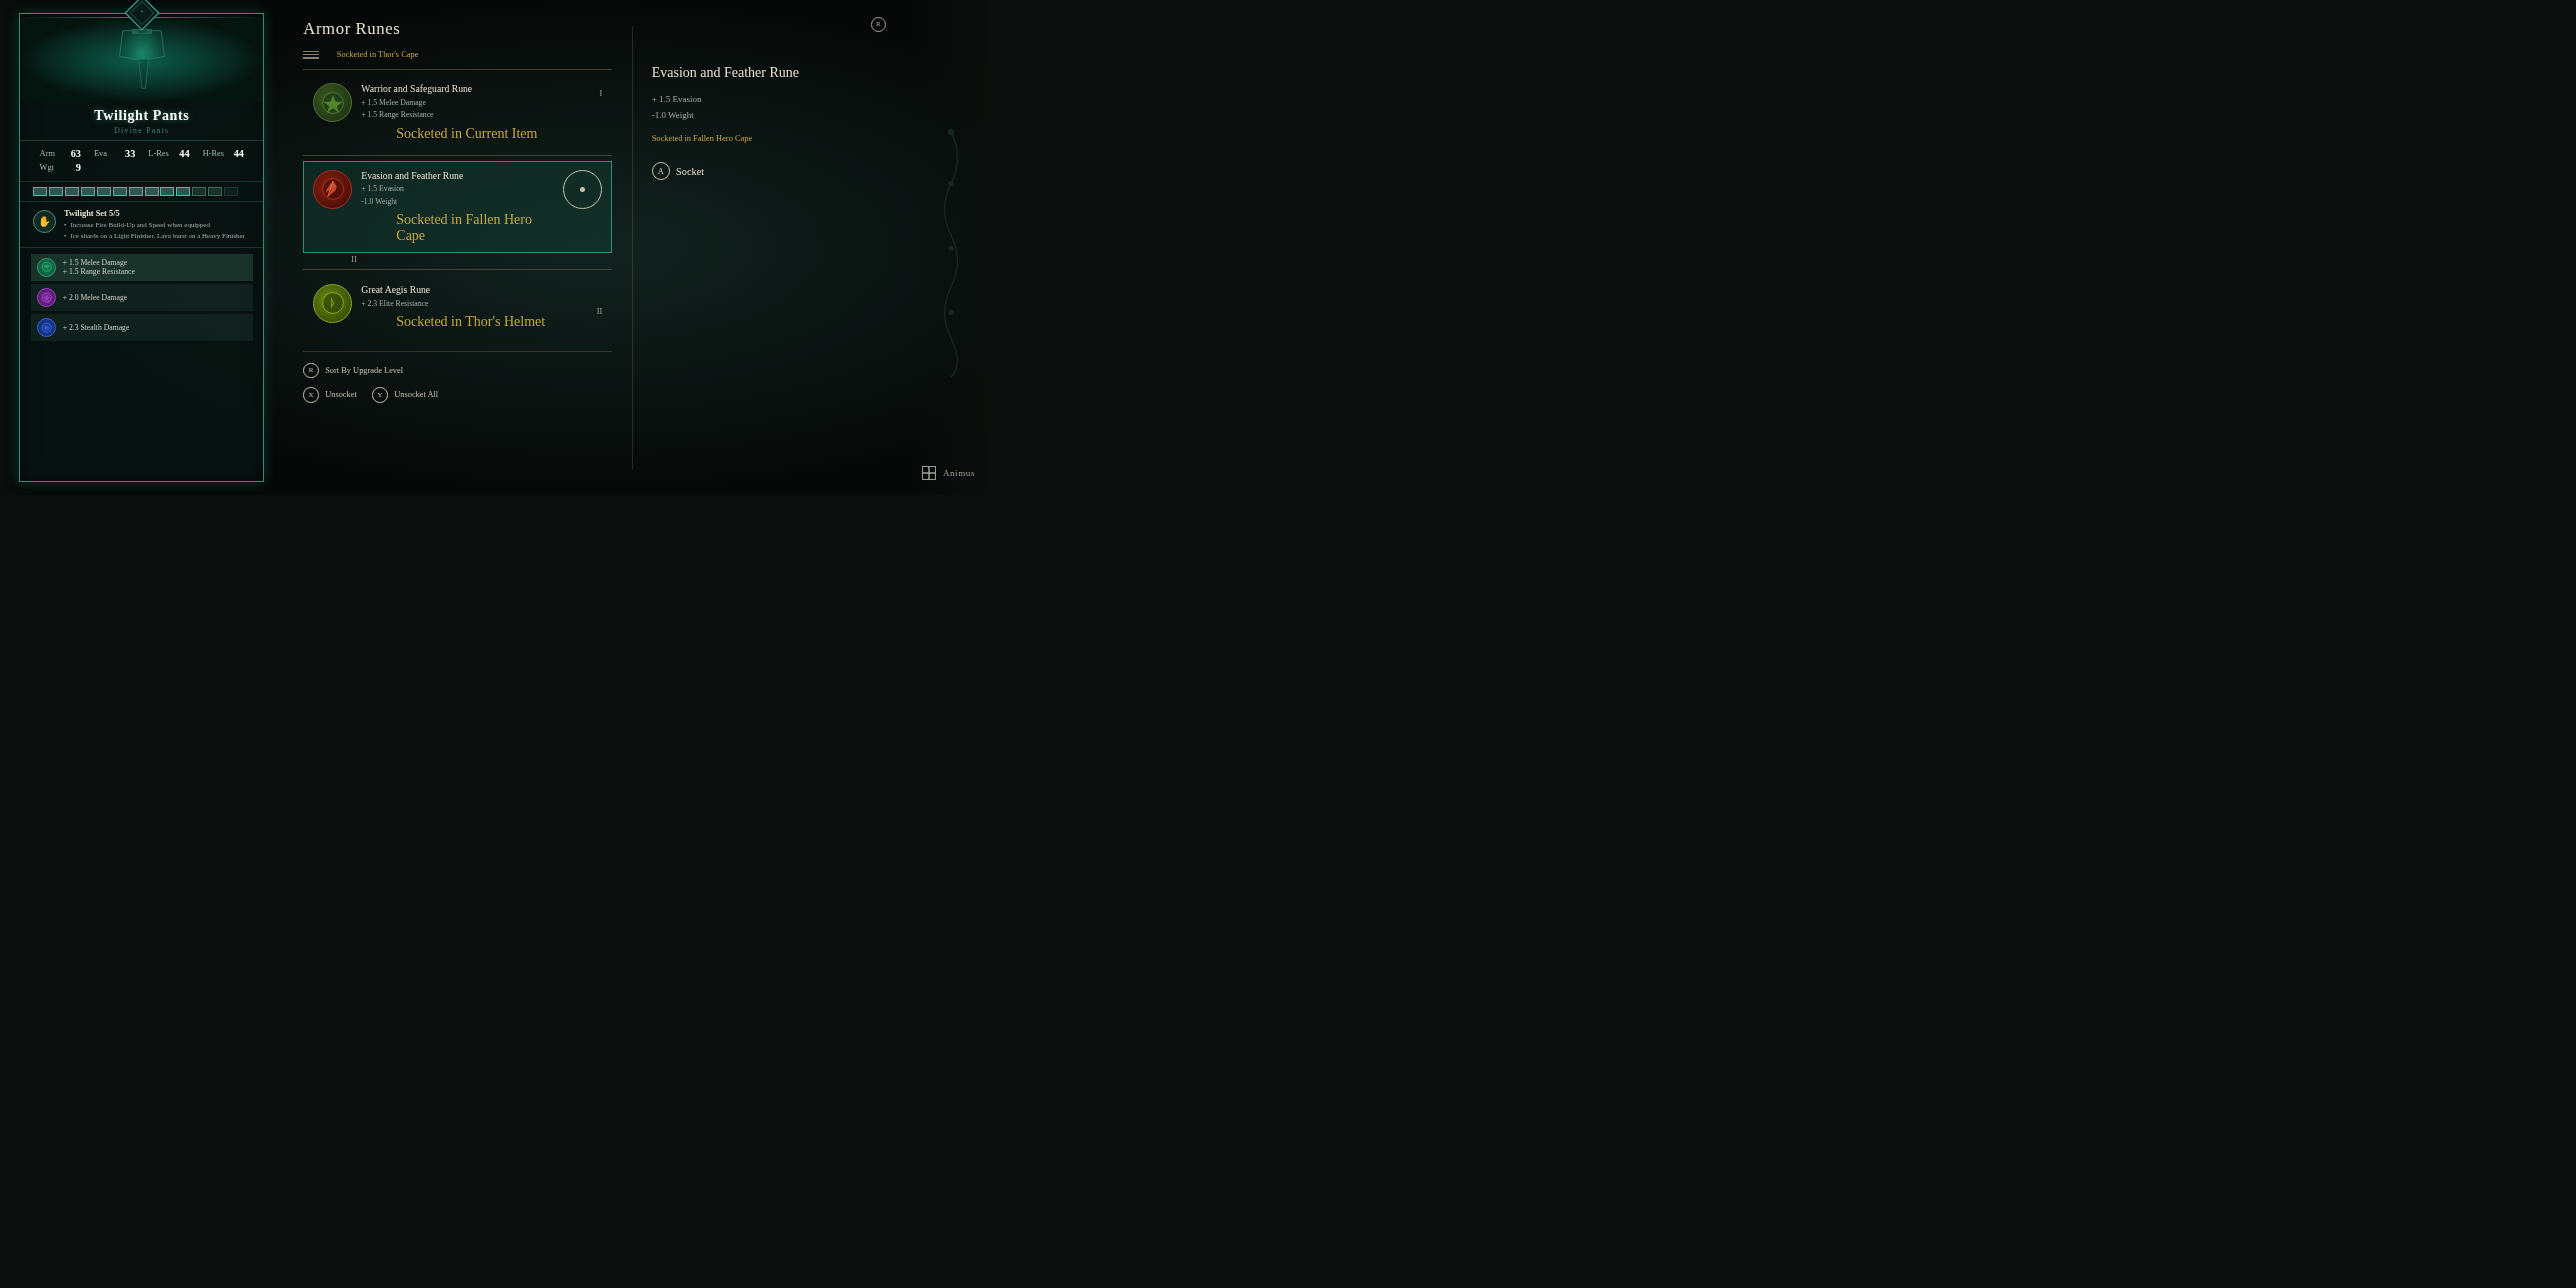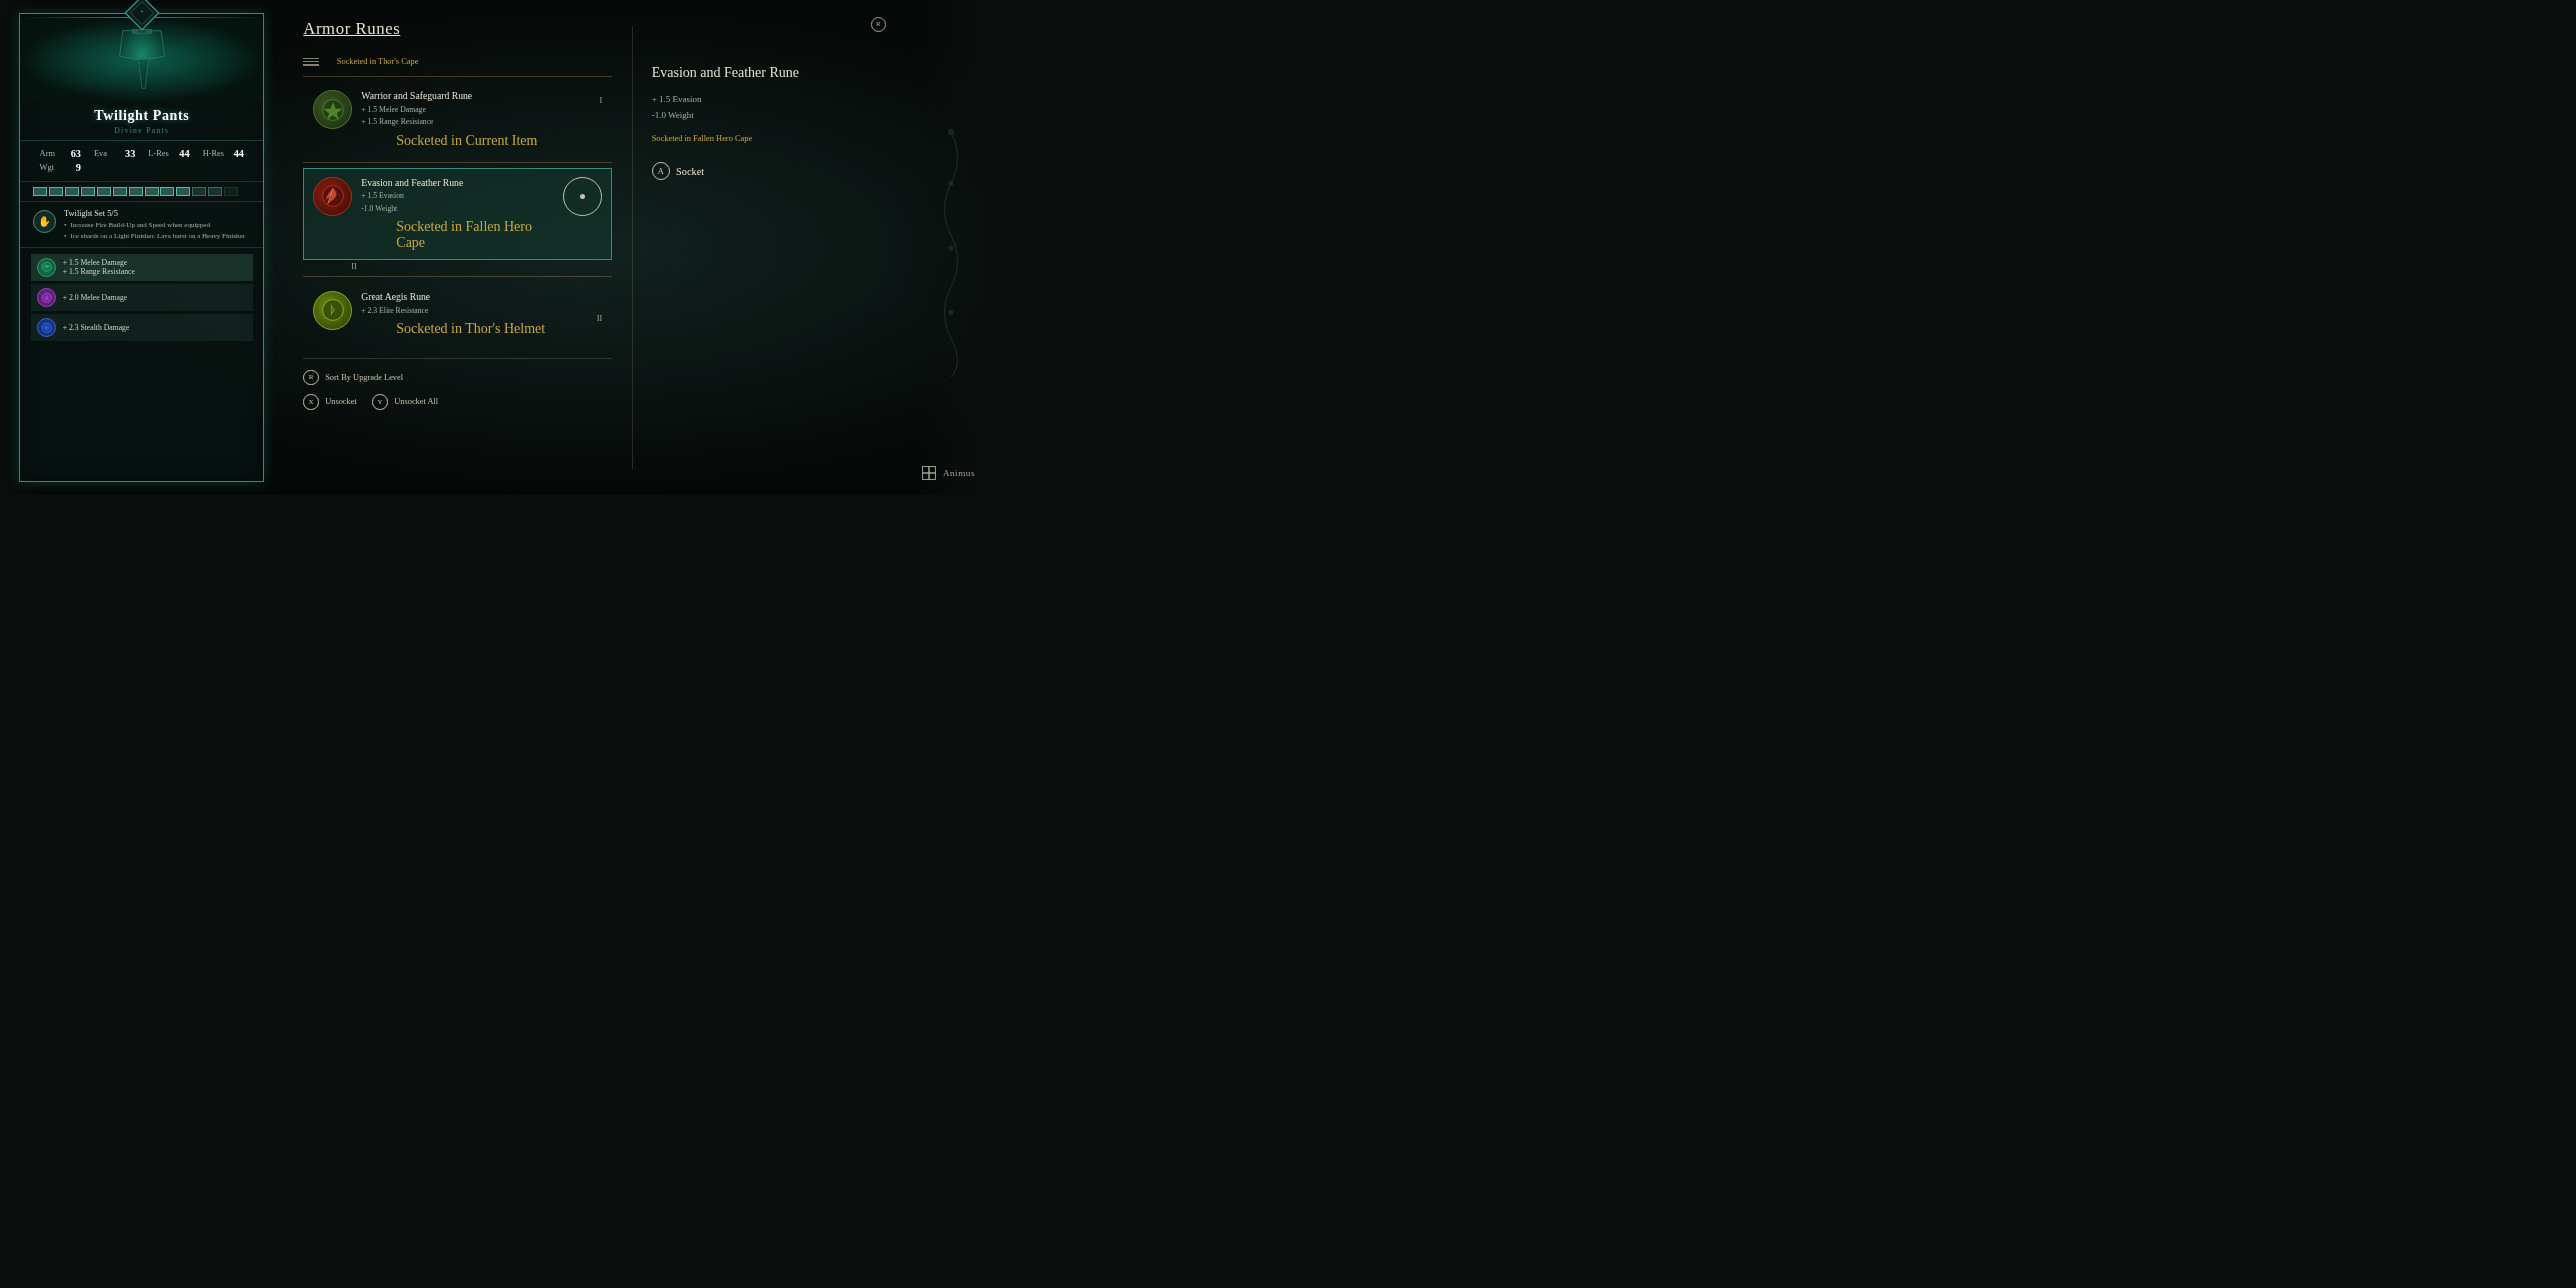--- a/index.html
+++ b/index.html
@@ -182,21 +182,21 @@
       flex-shrink: 0;
       margin-top: 1.3px;
     }
 
     .set-text {
       flex: 1;
     }
 
     .set-title {
       font-size: 8.4px;
-      font-weight: normal;
+      font-weight: bold;
       color: #e8e0d0;
       margin-bottom: 2.6px;
     }
 
     .set-bullet {
       font-size: 7px;
       color: #a0b0a8;
       line-height: 1.5;
       padding-left: 6.4px;
       position: relative;
@@ -262,24 +262,23 @@
     
     .runes-panel {
       flex: 1;
       padding: 6.4px 13px;
       max-width: 335px;
     }
 
     .panel-title {
       font-size: 16.7px;
       color: #e8e0d0;
-      margin-bottom: 12px;
+      margin-bottom: 5px;
       font-weight: normal;
       letter-spacing: 0.6px;
-      text-decoration: underline;
     }
 
     .rune-divider {
       height: 0.6px;
       background: rgba(150,130,100,0.4);
       margin: 5.2px 0;
     }
 
     
     .rune-slot-header {

